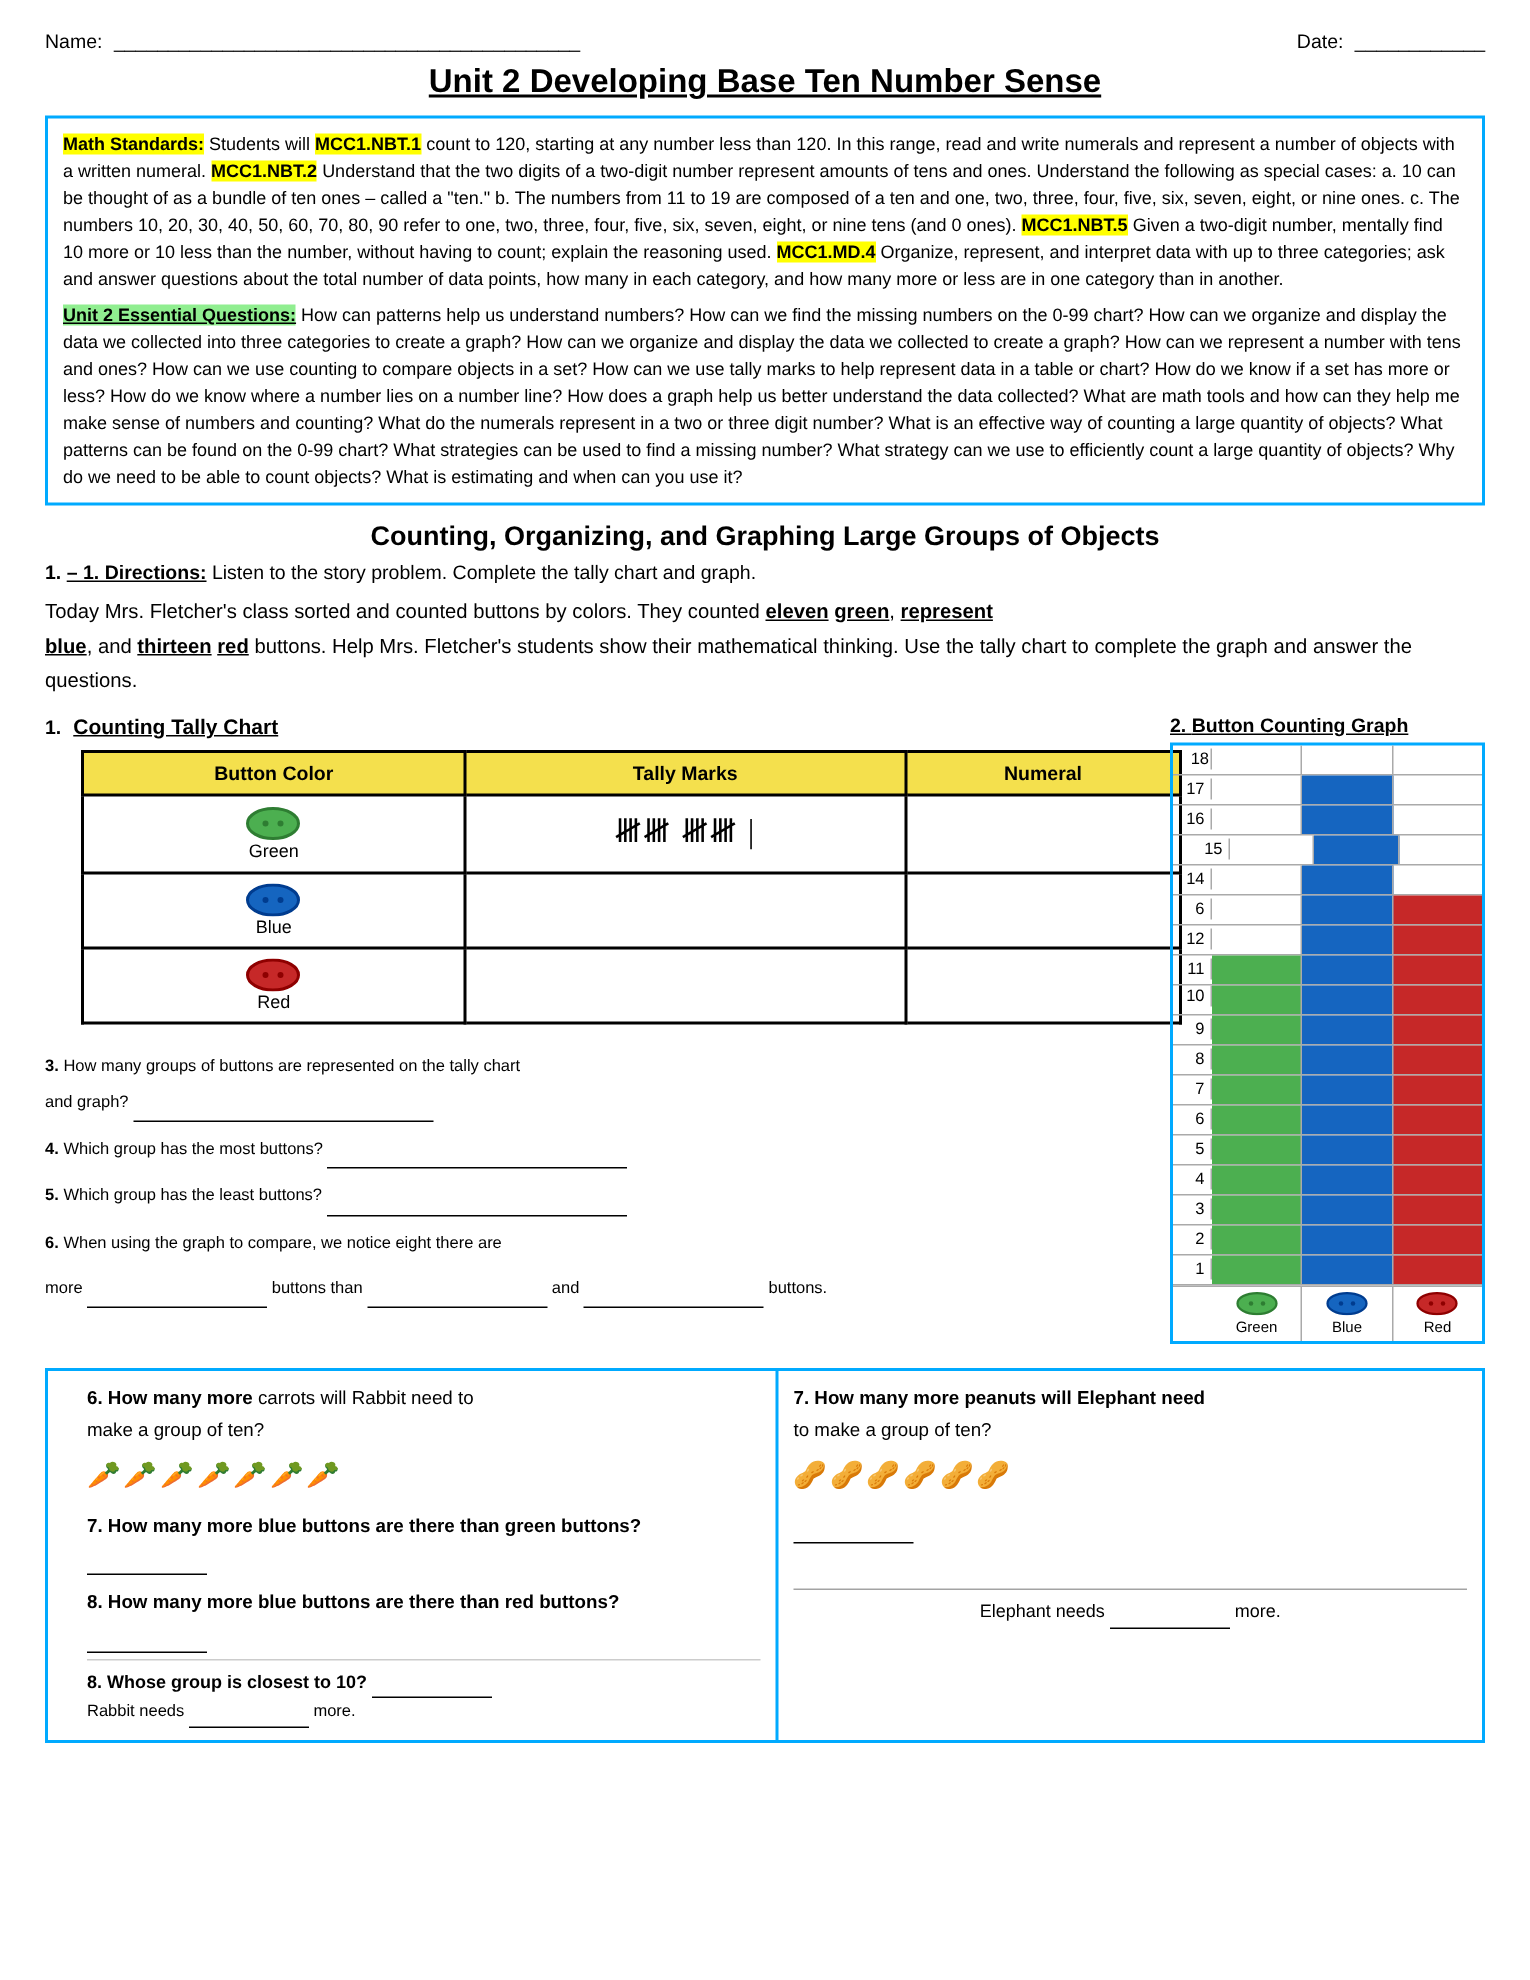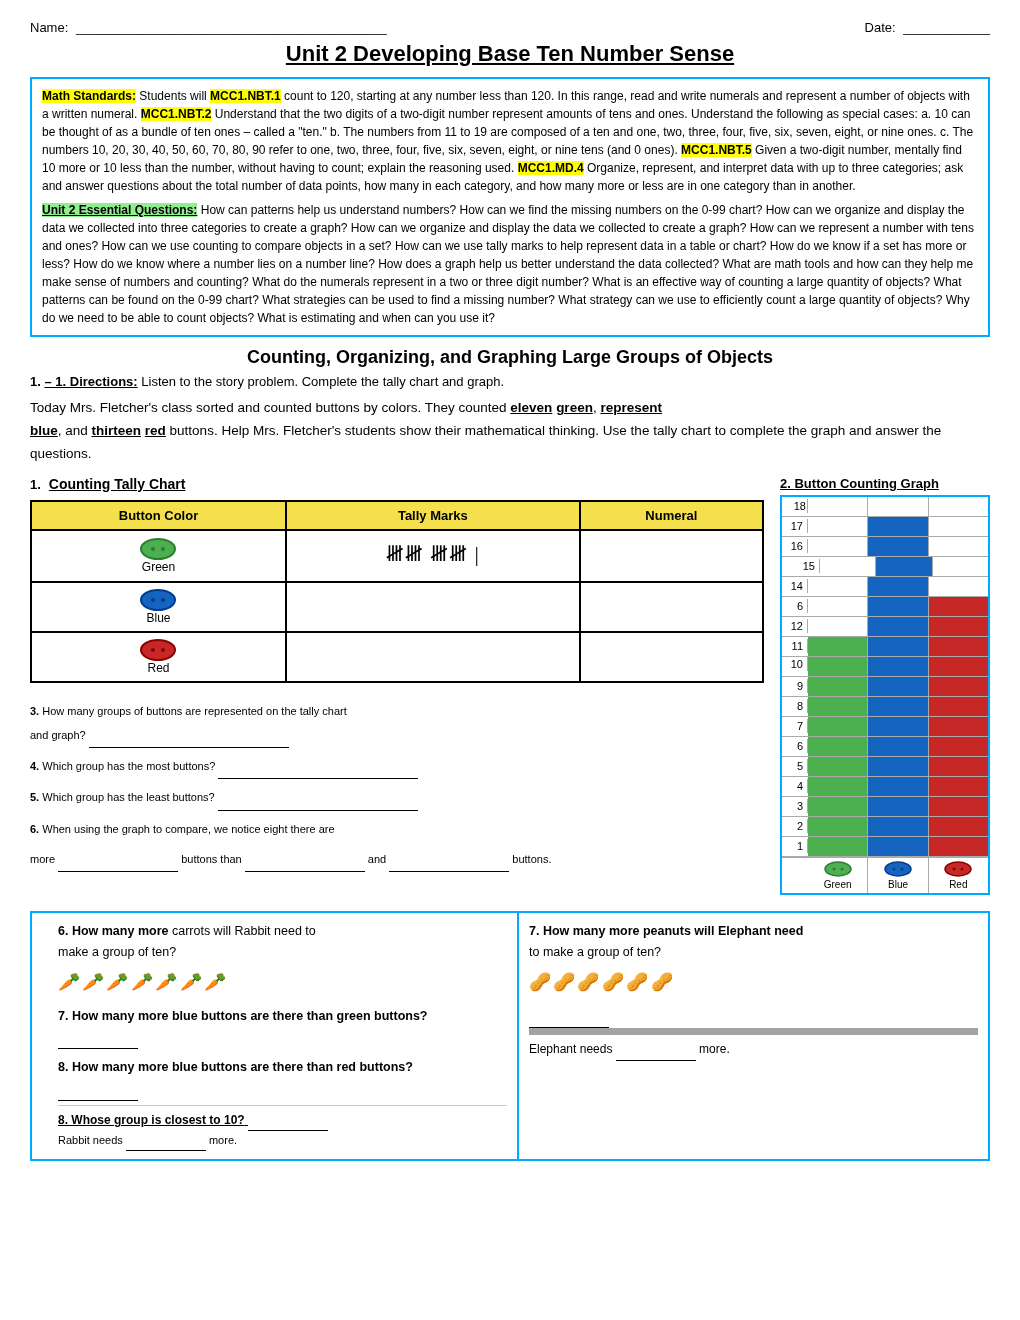--- a/index.html
+++ b/index.html
@@ -54,20 +54,21 @@
       font-weight: bold;
       text-decoration: underline;
       text-align: center;
       font-size: 14px;
       margin-bottom: 4px;
     }
     .tally-table {
       border-collapse: collapse;
       width: 100%;
       margin-bottom: 16px;
+      margin-left: 24px;
     }
     .tally-table th, .tally-table td {
       border: 2px solid #000;
       padding: 6px 8px;
       text-align: center;
       vertical-align: middle;
     }
     .tally-table th {
       background: #f4e04d;
       font-weight: bold;
@@ -433,21 +434,21 @@
     </div>
     <div>
       <span class="answer-line-bottom">&nbsp;&nbsp;&nbsp;&nbsp;&nbsp;&nbsp;&nbsp;&nbsp;&nbsp;&nbsp;</span>
     </div>
     <div style="margin-top:8px;">
       <span class="bold">8. How many more blue buttons are there than red buttons?</span>
     </div>
     <div>
       <span class="answer-line-bottom">&nbsp;&nbsp;&nbsp;&nbsp;&nbsp;&nbsp;&nbsp;&nbsp;&nbsp;&nbsp;</span>
     </div>
-    <div style="margin-top:4px; font-size:12px; border-top:1px solid #ccc; padding-top:4px;text-decoration:underline;">
+    <div style="margin-top:4px; font-size:12px; border-top:1px solid #ccc; padding-top:4px;">
       <span class="bold">8. Whose group is closest to 10?</span>
       <span class="answer-line-bottom">&nbsp;&nbsp;&nbsp;&nbsp;&nbsp;&nbsp;&nbsp;&nbsp;</span>
     </div>
     <div style="font-size:11px;">
       <span>Rabbit needs</span> <span class="answer-line-bottom">&nbsp;&nbsp;&nbsp;&nbsp;&nbsp;</span> <span>more.</span>
     </div>
   </div>
   <div class="bottom-right">
     <div>
       <span class="bold">7. How many <span class="bold">more</span> peanuts will Elephant need</span>
@@ -459,17 +460,17 @@
       <span class="peanut">🥜</span>
       <span class="peanut">🥜</span>
       <span class="peanut">🥜</span>
       <span class="peanut">🥜</span>
       <span class="peanut">🥜</span>
       <span class="peanut">🥜</span>
     </div>
     <div style="margin-top:8px;">
       <span class="answer-line-bottom">&nbsp;&nbsp;&nbsp;&nbsp;&nbsp;&nbsp;&nbsp;&nbsp;&nbsp;&nbsp;</span>
     </div>
-    <div style="border-top:7px solid #a3a3a3; padding-top:4px; font-size:12px;">
+    <div style="margin-top:30px; border-top:1px solid #a3a3a3; padding-top:4px; font-size:12px;text-align:center;">
       <span>Elephant needs</span> <span class="answer-line-bottom">&nbsp;&nbsp;&nbsp;&nbsp;&nbsp;</span> <span>more.</span>
     </div>
   </div>
 </div>
 
 </body></html>

